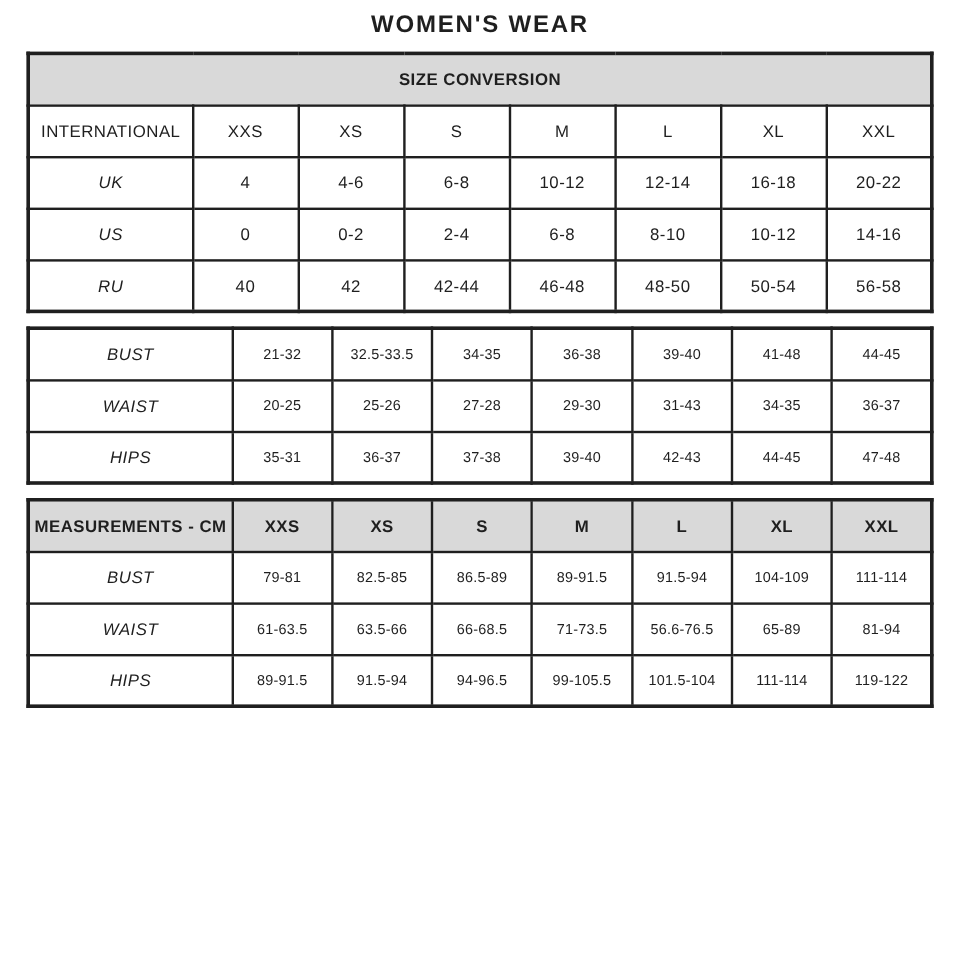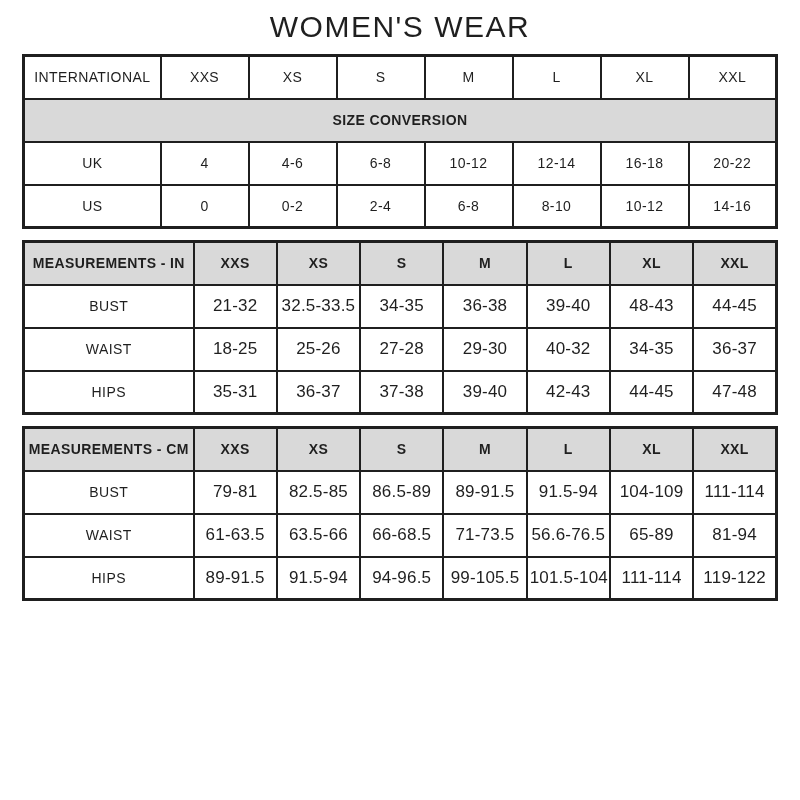--- a/index.html
+++ b/index.html
@@ -16,22 +16,22 @@
     color: var(--text-c);
     font-family: "Liberation Sans", sans-serif;
   }
   .page {
     width: 800px;
     height: 800px;
     padding: 6px 22px 0 22px;
     overflow: hidden;
   }
   .page-title {
-    font-size: 30px;
-    font-weight: 400;
+    font-size: 20px;
+    font-weight: 700;
     letter-spacing: 1.5px;
     text-align: center;
     margin: 4px 0 10px 0;
   }
   table.tbl {
     border-collapse: collapse;
     table-layout: fixed;
     width: 756px;
     border: 3px solid var(--border-c);
     margin: 0 0 11px 0;
@@ -55,22 +55,22 @@
     letter-spacing: 0.8px;
   }
   .col-head.shaded {
     background: var(--header-bg);
     font-weight: 700;
   }
   .col-head.plain {
     background: var(--page-bg);
     font-weight: 400;
   }
-  .row-label { font-size: 14px; }
-  .t-small .value-cell { font-size: 17px; letter-spacing: 0.2px; }
+  .row-label { font-size: 14px; font-style: italic; }
+  .t-small .value-cell { font-size: 12px; letter-spacing: 0.2px; }
   .t1 col.c-label { width: 137px; }
   .t2 col.c-label, .t3 col.c-label { width: 170px; }
 </style>
 </head>
 <body>
 
 <div class="page">
 
   <h1 class="page-title">WOMEN'S WEAR</h1>
 
@@ -79,95 +79,95 @@
         <col class="c-label">
         <col>
         <col>
         <col>
         <col>
         <col>
         <col>
         <col>
       </colgroup>
     <tbody>
+        <tr>
+          <td class="caption-cell" colspan="8">SIZE CONVERSION</td>
+        </tr>
         <tr>
           <td class="col-head plain">INTERNATIONAL</td>
           <td class="col-head plain">XXS</td>
           <td class="col-head plain">XS</td>
           <td class="col-head plain">S</td>
           <td class="col-head plain">M</td>
           <td class="col-head plain">L</td>
           <td class="col-head plain">XL</td>
           <td class="col-head plain">XXL</td>
         </tr>
         <tr>
-          <td class="caption-cell" colspan="8">SIZE CONVERSION</td>
-        </tr>
-        <tr>
           <td class="row-label">UK</td>
           <td class="value-cell">4</td>
           <td class="value-cell">4-6</td>
           <td class="value-cell">6-8</td>
           <td class="value-cell">10-12</td>
           <td class="value-cell">12-14</td>
           <td class="value-cell">16-18</td>
           <td class="value-cell">20-22</td>
         </tr>
         <tr>
           <td class="row-label">US</td>
           <td class="value-cell">0</td>
           <td class="value-cell">0-2</td>
           <td class="value-cell">2-4</td>
           <td class="value-cell">6-8</td>
           <td class="value-cell">8-10</td>
           <td class="value-cell">10-12</td>
           <td class="value-cell">14-16</td>
         </tr>
+        <tr>
+          <td class="row-label">RU</td>
+          <td class="value-cell">40</td>
+          <td class="value-cell">42</td>
+          <td class="value-cell">42-44</td>
+          <td class="value-cell">46-48</td>
+          <td class="value-cell">48-50</td>
+          <td class="value-cell">50-54</td>
+          <td class="value-cell">56-58</td>
+        </tr>
       </tbody>
   </table>
 
   <table class="tbl t2 t-small">
     <colgroup>
         <col class="c-label">
         <col>
         <col>
         <col>
         <col>
         <col>
         <col>
         <col>
       </colgroup>
     <tbody>
-        <tr>
-          <td class="col-head shaded">MEASUREMENTS - IN</td>
-          <td class="col-head shaded">XXS</td>
-          <td class="col-head shaded">XS</td>
-          <td class="col-head shaded">S</td>
-          <td class="col-head shaded">M</td>
-          <td class="col-head shaded">L</td>
-          <td class="col-head shaded">XL</td>
-          <td class="col-head shaded">XXL</td>
-        </tr>
         <tr>
           <td class="row-label">BUST</td>
           <td class="value-cell">21-32</td>
           <td class="value-cell">32.5-33.5</td>
           <td class="value-cell">34-35</td>
           <td class="value-cell">36-38</td>
           <td class="value-cell">39-40</td>
-          <td class="value-cell">48-43</td>
+          <td class="value-cell">41-48</td>
           <td class="value-cell">44-45</td>
         </tr>
         <tr>
           <td class="row-label">WAIST</td>
-          <td class="value-cell">18-25</td>
+          <td class="value-cell">20-25</td>
           <td class="value-cell">25-26</td>
           <td class="value-cell">27-28</td>
           <td class="value-cell">29-30</td>
-          <td class="value-cell">40-32</td>
+          <td class="value-cell">31-43</td>
           <td class="value-cell">34-35</td>
           <td class="value-cell">36-37</td>
         </tr>
         <tr>
           <td class="row-label">HIPS</td>
           <td class="value-cell">35-31</td>
           <td class="value-cell">36-37</td>
           <td class="value-cell">37-38</td>
           <td class="value-cell">39-40</td>
           <td class="value-cell">42-43</td>

